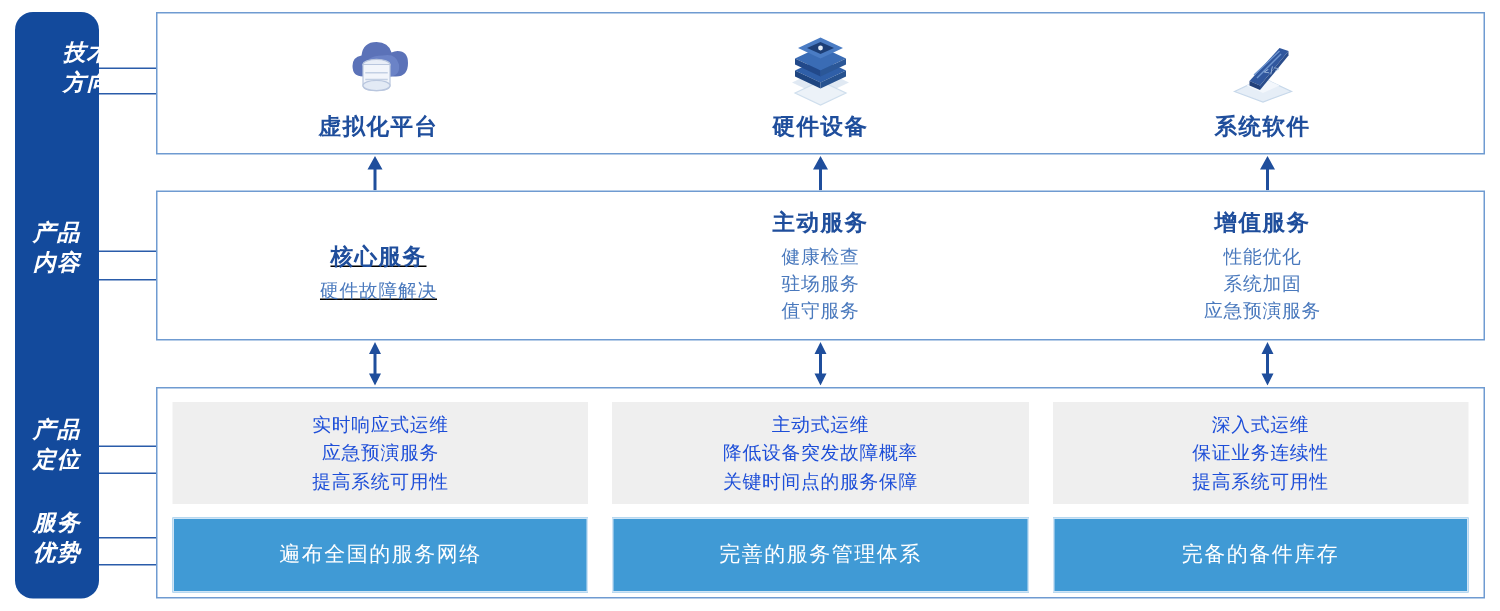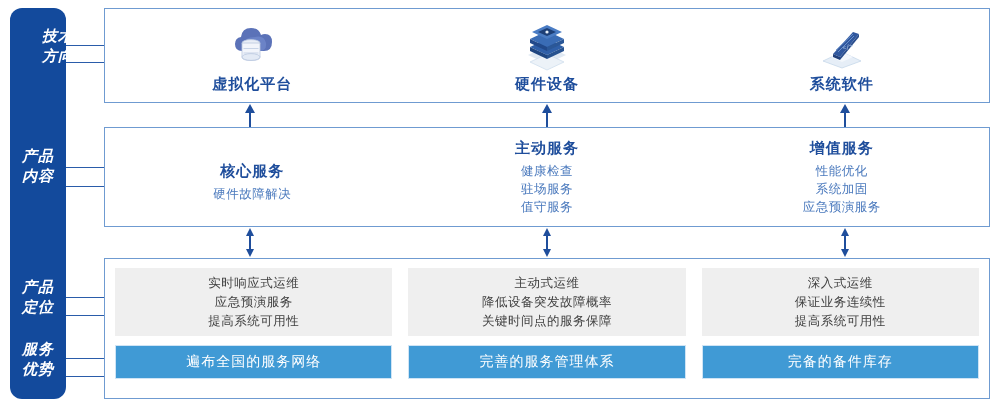--- a/index.html
+++ b/index.html
@@ -81,40 +81,40 @@
 
   
   .svc-title {
     font-size: 15px; font-weight: bold; color: #1f4e9c;
     letter-spacing: 1px; margin-bottom: 4px;
   }
   .svc-item {
     font-size: 12.5px; color: #4a79bd; line-height: 18px;
     letter-spacing: .5px;
   }
-  .col-core { justify-content: center; padding-top: 10px; }
+  .col-core { justify-content: center; padding-top: 10px; text-decoration: underline; }
 
   
   #box-bottom .inner {
     position: absolute; left: 0; top: 0; right: 0; bottom: 0;
     display: flex; flex-direction: column;
     padding: 9px 10px 10px 10px;
     gap: 9px;
   }
   .row { display: flex; gap: 16px; flex: 0 0 auto; }
   .row-gray { height: 68px; }
-  .row-blue { height: 34px; }
+  .row-blue { height: 50px; }
   .gray-card {
     flex: 1 1 0;
     background: #efefef;
     display: flex; flex-direction: column;
     align-items: center; justify-content: center;
   }
   .gray-line {
-    font-size: 12.5px; color: #404040; line-height: 19px;
+    font-size: 12.5px; color: #1d4ed8; line-height: 19px;
     letter-spacing: .5px;
   }
   .blue-bar {
     flex: 1 1 0;
     background: #409ad5;
     border: 1px solid #cfe4f5;
     display: flex; align-items: center; justify-content: center;
     color: #ffffff; font-size: 14px; letter-spacing: 1px;
   }
 

